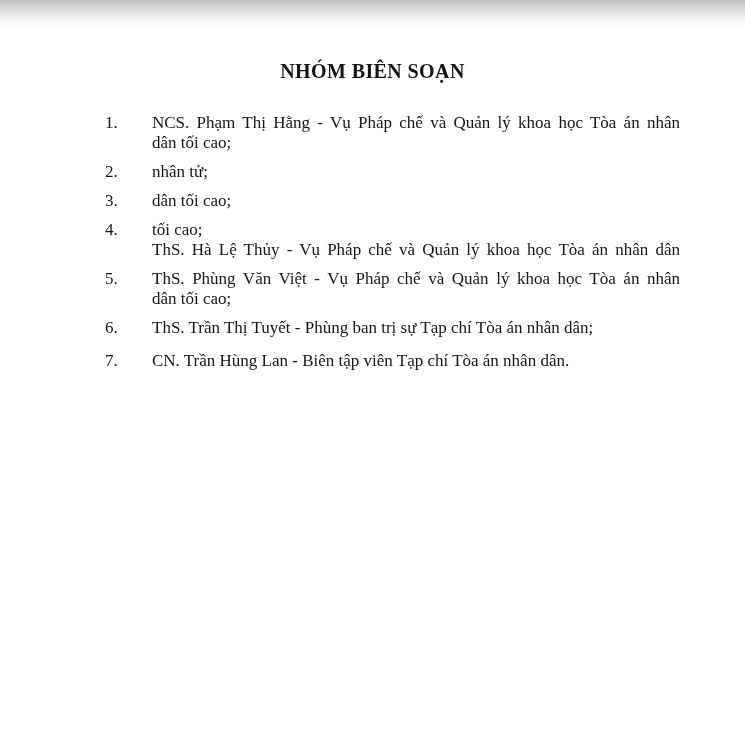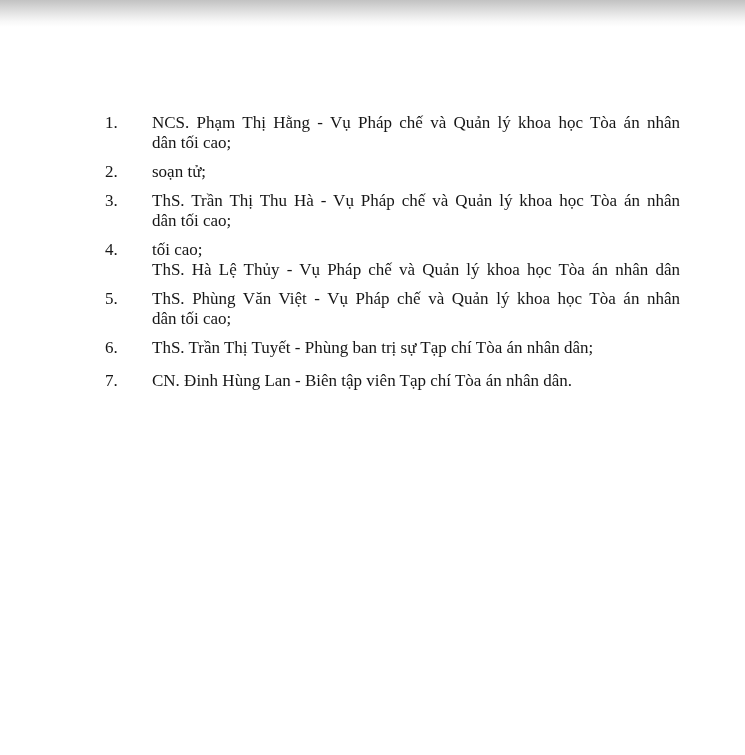--- a/index.html
+++ b/index.html
@@ -73,37 +73,37 @@
     text-align-last: justify;
   }
 </style>
 </head>
 <body>
 
 <div class="page">
 
   <div class="top-shadow"></div>
 
+  <h1 class="doc-title">NHÓM BIÊN SOẠN</h1>
 
   <div class="editor-list">
 
     <div class="item">
       <span class="num">1.</span>
       <div class="line justified">NCS. Phạm Thị Hằng - Vụ Pháp chế và Quản lý khoa học Tòa án nhân</div>
       <div class="line">dân tối cao;</div>
     </div>
 
     <div class="item">
       <span class="num">2.</span>
-      <div class="line">soạn tử;</div>
+      <div class="line">nhân tử;</div>
     </div>
 
     <div class="item">
       <span class="num">3.</span>
-      <div class="line justified">ThS. Trần Thị Thu Hà - Vụ Pháp chế và Quản lý khoa học Tòa án nhân</div>
       <div class="line">dân tối cao;</div>
     </div>
 
     <div class="item">
       <span class="num">4.</span>
       <div class="line">tối cao;</div>
       <div class="line justified">ThS. Hà Lệ Thủy - Vụ Pháp chế và Quản lý khoa học Tòa án nhân dân</div>
     </div>
 
     <div class="item">
@@ -112,17 +112,17 @@
       <div class="line">dân tối cao;</div>
     </div>
 
     <div class="item gap-lg">
       <span class="num">6.</span>
       <div class="line">ThS. Trần Thị Tuyết - Phùng ban trị sự Tạp chí Tòa án nhân dân;</div>
     </div>
 
     <div class="item">
       <span class="num">7.</span>
-      <div class="line">CN. Đinh Hùng Lan - Biên tập viên Tạp chí Tòa án nhân dân.</div>
+      <div class="line">CN. Trần Hùng Lan - Biên tập viên Tạp chí Tòa án nhân dân.</div>
     </div>
 
   </div>
 </div>
 
 </body></html>

